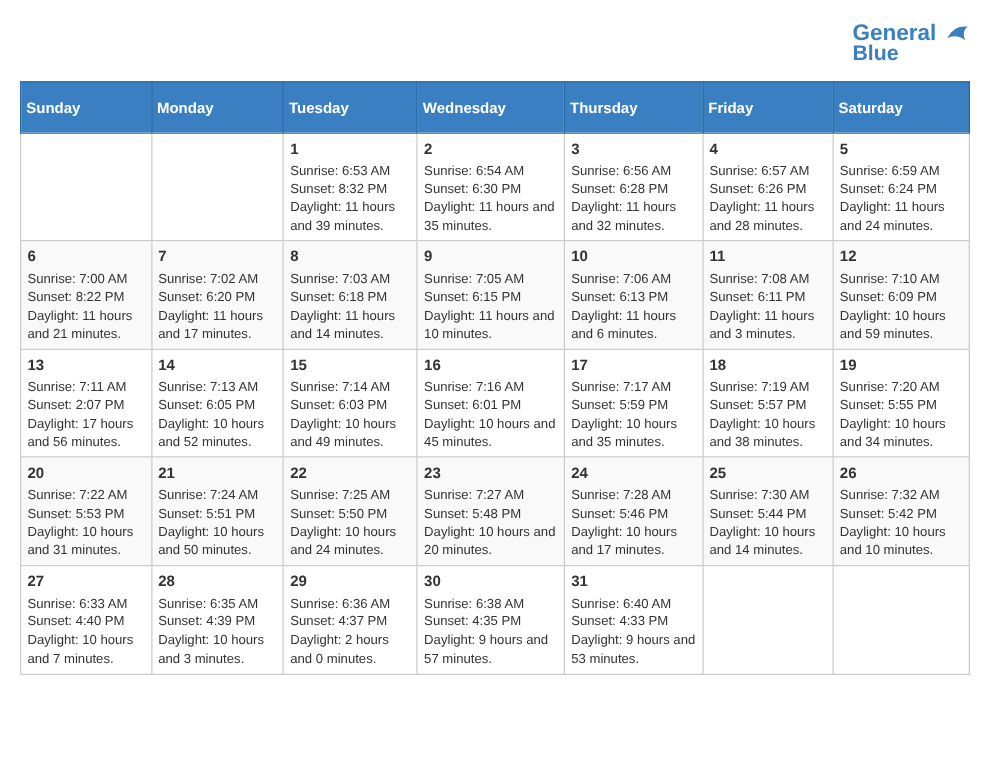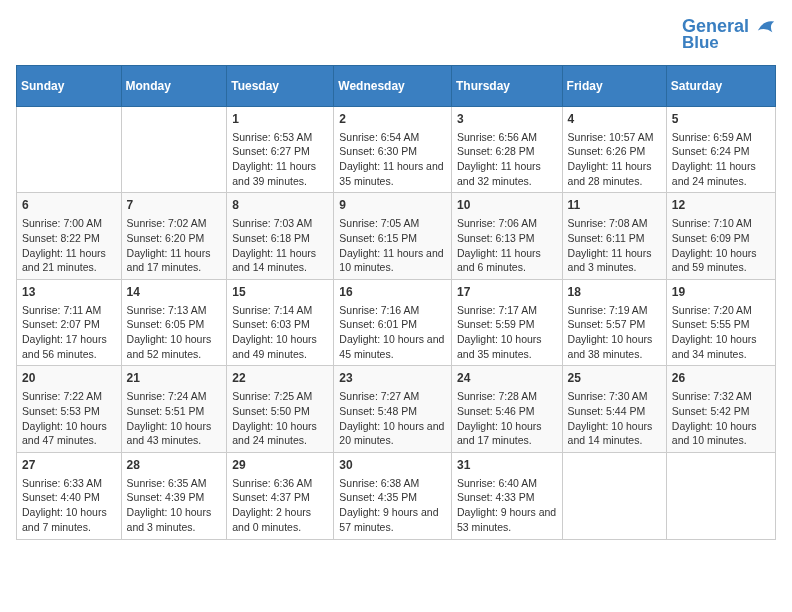--- a/index.html
+++ b/index.html
@@ -119,38 +119,38 @@
         <th>Saturday</th>
       </tr>
   </thead>
   <tbody id="calendar-body">
   <tr>
         <td class="empty"></td>
         <td class="empty"></td>
         <td>
           <div class="day-num">1</div>
           <div>Sunrise: 6:53 AM</div>
-          <div>Sunset: 6:27 PM</div>
+          <div>Sunset: 8:32 PM</div>
           <div>Daylight: 11 hours and 39 minutes.</div>
         </td>
         <td>
           <div class="day-num">2</div>
           <div>Sunrise: 6:54 AM</div>
           <div>Sunset: 6:30 PM</div>
           <div>Daylight: 11 hours and 35 minutes.</div>
         </td>
         <td>
           <div class="day-num">3</div>
           <div>Sunrise: 6:56 AM</div>
           <div>Sunset: 6:28 PM</div>
           <div>Daylight: 11 hours and 32 minutes.</div>
         </td>
         <td>
           <div class="day-num">4</div>
-          <div>Sunrise: 10:57 AM</div>
+          <div>Sunrise: 6:57 AM</div>
           <div>Sunset: 6:26 PM</div>
           <div>Daylight: 11 hours and 28 minutes.</div>
         </td>
         <td>
           <div class="day-num">5</div>
           <div>Sunrise: 6:59 AM</div>
           <div>Sunset: 6:24 PM</div>
           <div>Daylight: 11 hours and 24 minutes.</div>
         </td>
       </tr>
@@ -240,27 +240,27 @@
           <div>Sunrise: 7:20 AM</div>
           <div>Sunset: 5:55 PM</div>
           <div>Daylight: 10 hours and 34 minutes.</div>
         </td>
       </tr>
       <tr>
         <td>
           <div class="day-num">20</div>
           <div>Sunrise: 7:22 AM</div>
           <div>Sunset: 5:53 PM</div>
-          <div>Daylight: 10 hours and 47 minutes.</div>
+          <div>Daylight: 10 hours and 31 minutes.</div>
         </td>
         <td>
           <div class="day-num">21</div>
           <div>Sunrise: 7:24 AM</div>
           <div>Sunset: 5:51 PM</div>
-          <div>Daylight: 10 hours and 43 minutes.</div>
+          <div>Daylight: 10 hours and 50 minutes.</div>
         </td>
         <td>
           <div class="day-num">22</div>
           <div>Sunrise: 7:25 AM</div>
           <div>Sunset: 5:50 PM</div>
           <div>Daylight: 10 hours and 24 minutes.</div>
         </td>
         <td>
           <div class="day-num">23</div>
           <div>Sunrise: 7:27 AM</div>

